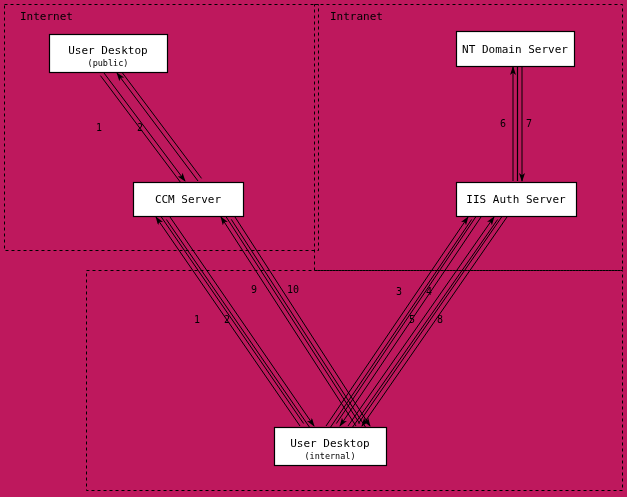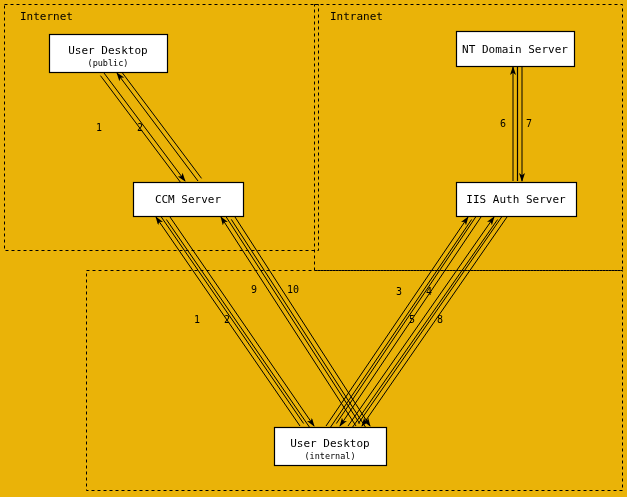--- a/index.html
+++ b/index.html
@@ -4,21 +4,21 @@
 <style>
   html, body {
     margin: 0;
     padding: 0;
     background: #ffffff;
   }
   #stage {
     position: relative;
     width: 627px;
     height: 497px;
-    background: #eab308;
+    background: #be185d;
     overflow: hidden;
     font-family: "DejaVu Sans Mono", "Liberation Mono", monospace;
   }
   svg#diagram {
     position: absolute;
     left: 0;
     top: 0;
     width: 627px;
     height: 497px;
     display: block;

